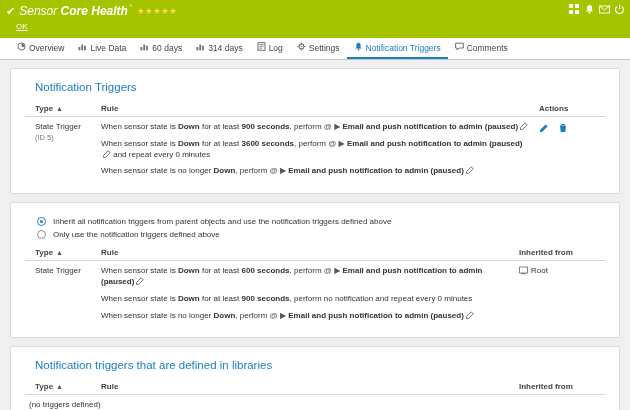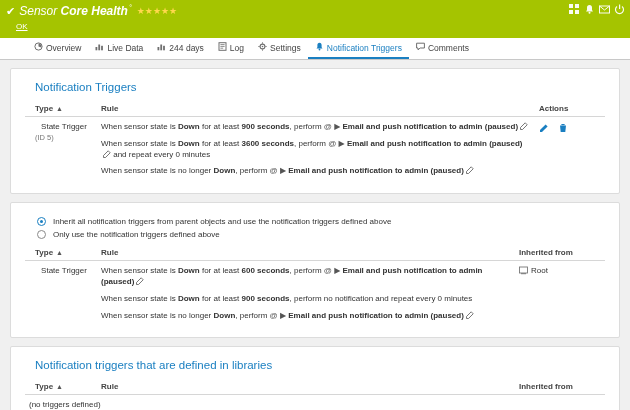--- a/index.html
+++ b/index.html
@@ -68,21 +68,21 @@
     text-decoration: underline;
   }
 
   
   .tabbar {
     display: flex;
     align-items: stretch;
     border-bottom: 1px solid #c8c8c8;
     background: #ffffff;
     height: 22px;
-    padding-left: 27px;
+    padding-left: 10px;
     font-size: 8.5px;
     overflow: hidden;
   }
   .tab {
     display: flex;
     align-items: center;
     gap: 3px;
     padding: 0 7px;
     color: #444;
     white-space: nowrap;
@@ -141,21 +141,21 @@
     display: inline-block;
     margin-left: 3px;
     font-size: 7px;
     color: #555;
   }
   .col-type { width: 72px; padding-left: 10px !important; }
   .col-rule { }
   .col-actions { width: 70px; }
   .col-inherit { width: 90px; }
 
-  .type-name { color: #333; text-align: center; }
+  .type-name { color: #333; }
   .type-sub { color: #777; font-size: 7.5px; margin-top: 2px; }
 
   .rule-line { margin-bottom: 6px; line-height: 1.35; }
   .rule-line:last-child { margin-bottom: 0; }
   .b { font-weight: bold; }
   .arrow { color: #555; }
   .at { color: #555; }
   .edit-ic {
     display: inline-block;
     width: 8px; height: 8px;
@@ -257,21 +257,31 @@
     <span>Live Data</span>
   </div>
   <div class="tab">
     <span class="ticon">
       <svg width="9" height="9" viewBox="0 0 9 9">
           <rect x="0.5" y="5" width="1.8" height="3.3" fill="currentColor"></rect>
           <rect x="3.3" y="2.5" width="1.8" height="5.8" fill="currentColor"></rect>
           <rect x="6.1" y="3.8" width="1.8" height="4.5" fill="currentColor"></rect>
         </svg>
     </span>
-    <span>244 days</span>
+    <span>60 days</span>
+  </div>
+  <div class="tab">
+    <span class="ticon">
+      <svg width="9" height="9" viewBox="0 0 9 9">
+          <rect x="0.5" y="5" width="1.8" height="3.3" fill="currentColor"></rect>
+          <rect x="3.3" y="2.5" width="1.8" height="5.8" fill="currentColor"></rect>
+          <rect x="6.1" y="3.8" width="1.8" height="4.5" fill="currentColor"></rect>
+        </svg>
+    </span>
+    <span>314 days</span>
   </div>
   <div class="tab">
     <span class="ticon">
       <svg width="9" height="9" viewBox="0 0 9 9">
           <rect x="1" y="0.7" width="7" height="7.6" fill="none" stroke="currentColor" stroke-width="1"></rect>
           <path d="M2.4 2.6 H6.6 M2.4 4.4 H6.6 M2.4 6.2 H5.2" stroke="currentColor" stroke-width="0.8"></path>
         </svg>
     </span>
     <span>Log</span>
   </div>

